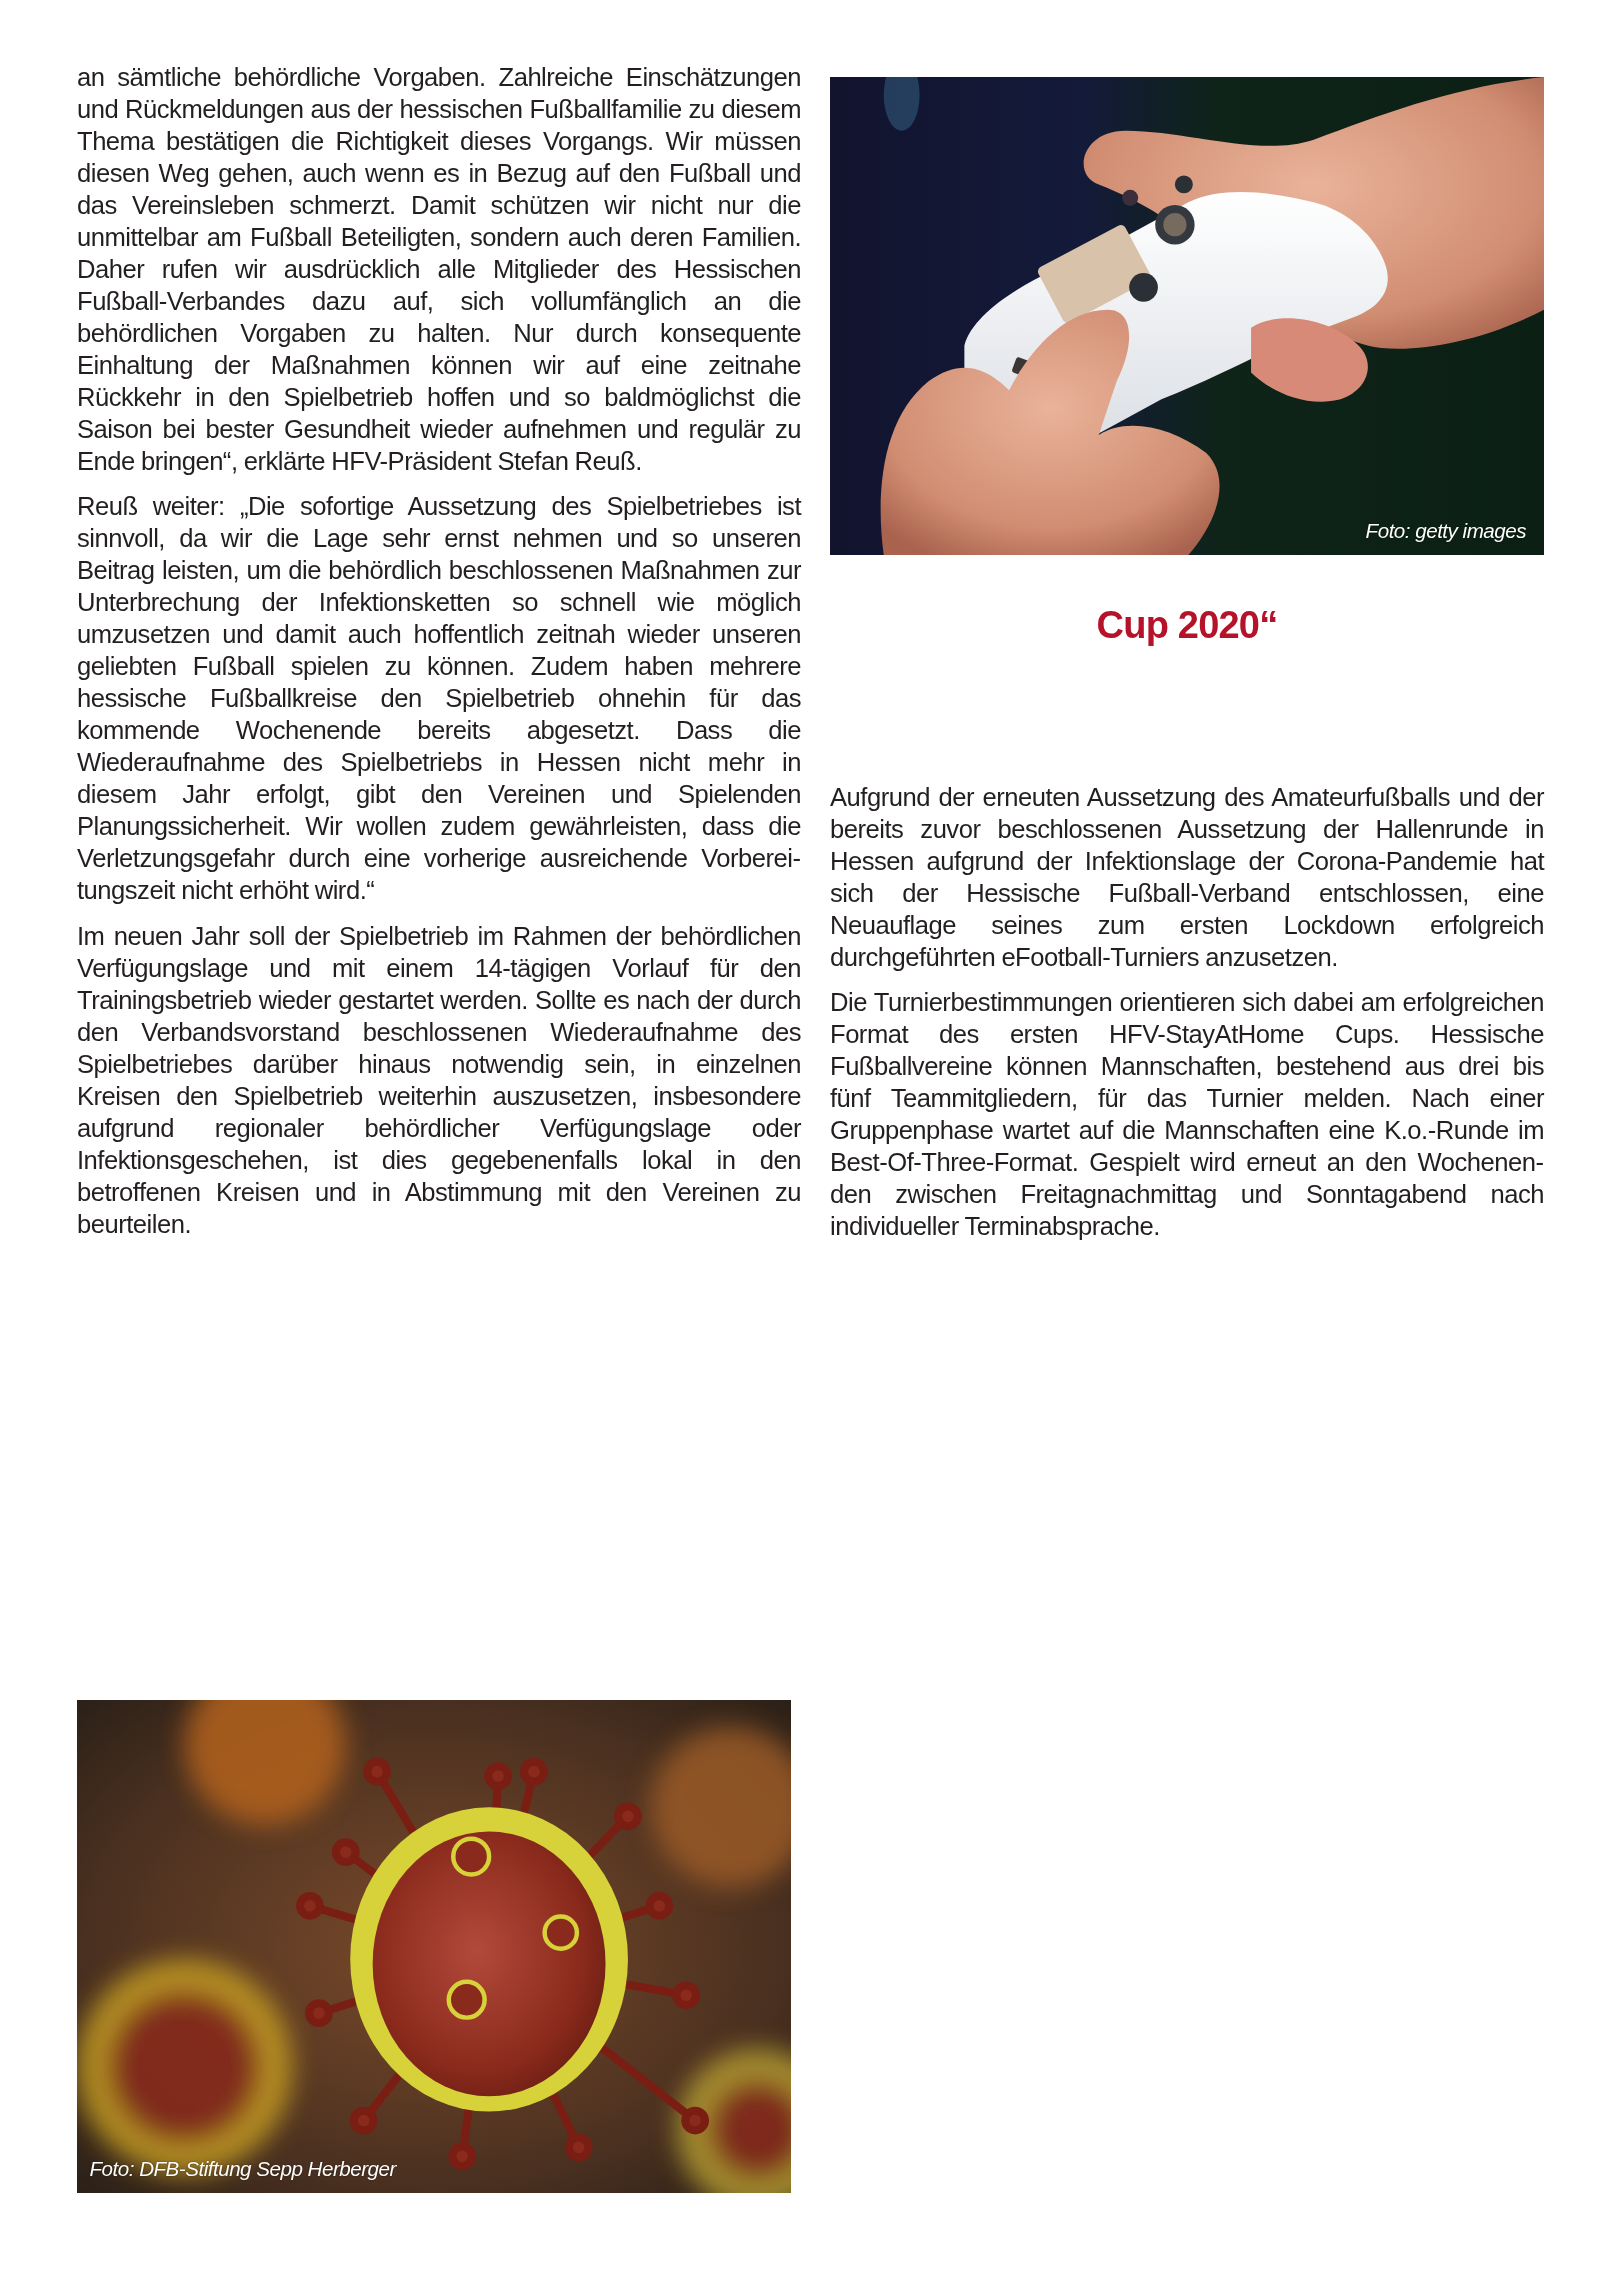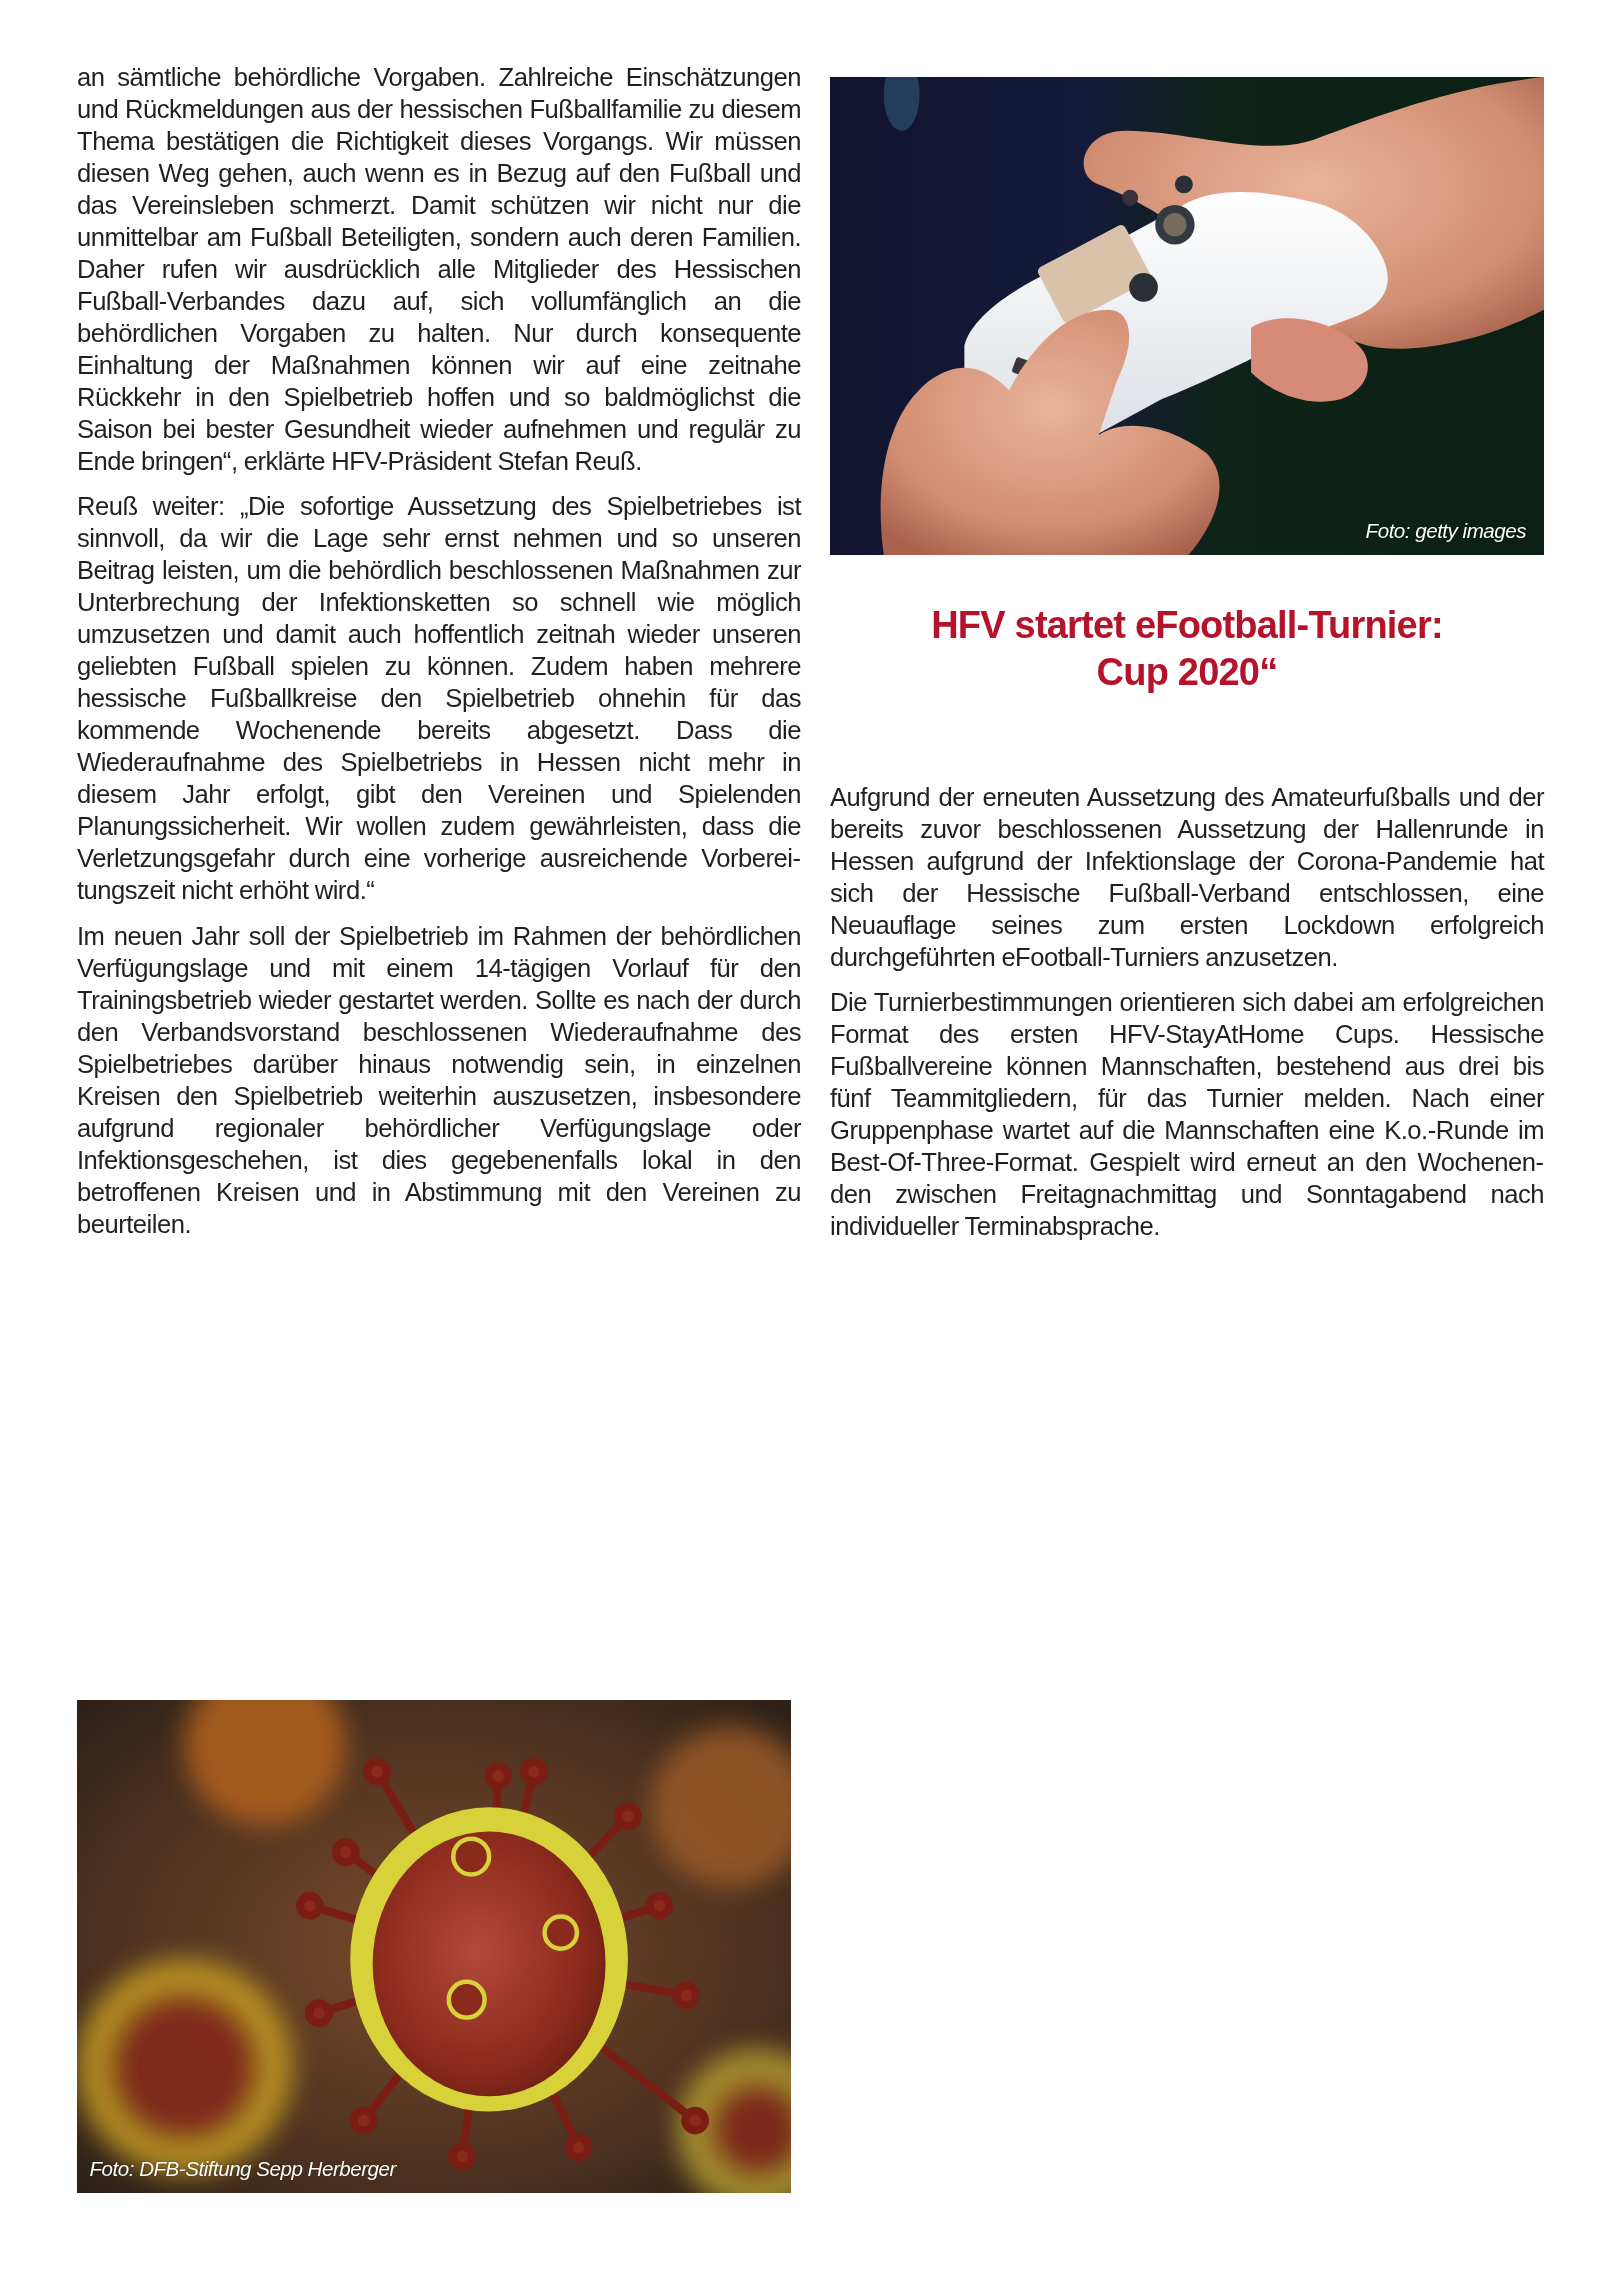--- a/index.html
+++ b/index.html
@@ -95,21 +95,20 @@
     <rect x="235" y="300" width="18" height="18" rx="3" fill="#3d3535" transform="rotate(20 244 309)"></rect>
     <rect x="220" y="340" width="18" height="18" rx="3" fill="#3d3535" transform="rotate(20 229 349)"></rect>
 
     <path d="M60,534 C50,460 60,380 110,340 C150,310 180,330 200,350 C220,310 260,260 310,260 C340,260 340,300 320,340 L300,400 C330,380 380,390 420,420 C450,450 430,500 400,534 Z" fill="url(#skin)"></path>
     <path d="M470,280 C500,260 560,270 590,300 C610,320 600,350 570,360 C530,370 490,350 470,330 Z" fill="#d88a78"></path>
   </svg>
   <span id="credit-controller" class="credit">Foto: getty images</span>
 </div>
 
 <h2 id="headline" style="color: rgb(181, 19, 42);">
-  <span>HFV startet eFootball-Turnier:</span>
   <span>Cup 2020“</span>
 </h2>
 
 <div id="right-col" class="col">
   <p>Aufgrund der erneuten Aussetzung des Amateurfuß­balls und der bereits zuvor beschlossenen Aussetzung der Hallenrunde in Hessen aufgrund der Infektionsla­ge der Corona-Pandemie hat sich der Hessische Fuß­ball-Verband entschlossen, eine Neuauflage seines zum ersten Lockdown erfolgreich durchgeführten eFootball-Turniers anzusetzen.</p>
   <p>Die Turnierbestimmungen orientieren sich dabei am erfolgreichen Format des ersten HFV-StayAtHome Cups. Hessische Fußballvereine können Mannschaf­ten, bestehend aus drei bis fünf Teammitgliedern, für das Turnier melden. Nach einer Gruppenphase war­tet auf die Mannschaften eine K.o.-Runde im Best-Of-Three-Format. Gespielt wird erneut an den Wochenen­den zwischen Freitagnachmittag und Sonntagabend nach individueller Terminabsprache.</p>
 </div>
 
 <div id="photo-virus" class="photo">
   <svg viewBox="0 0 797 551" preserveAspectRatio="none">

